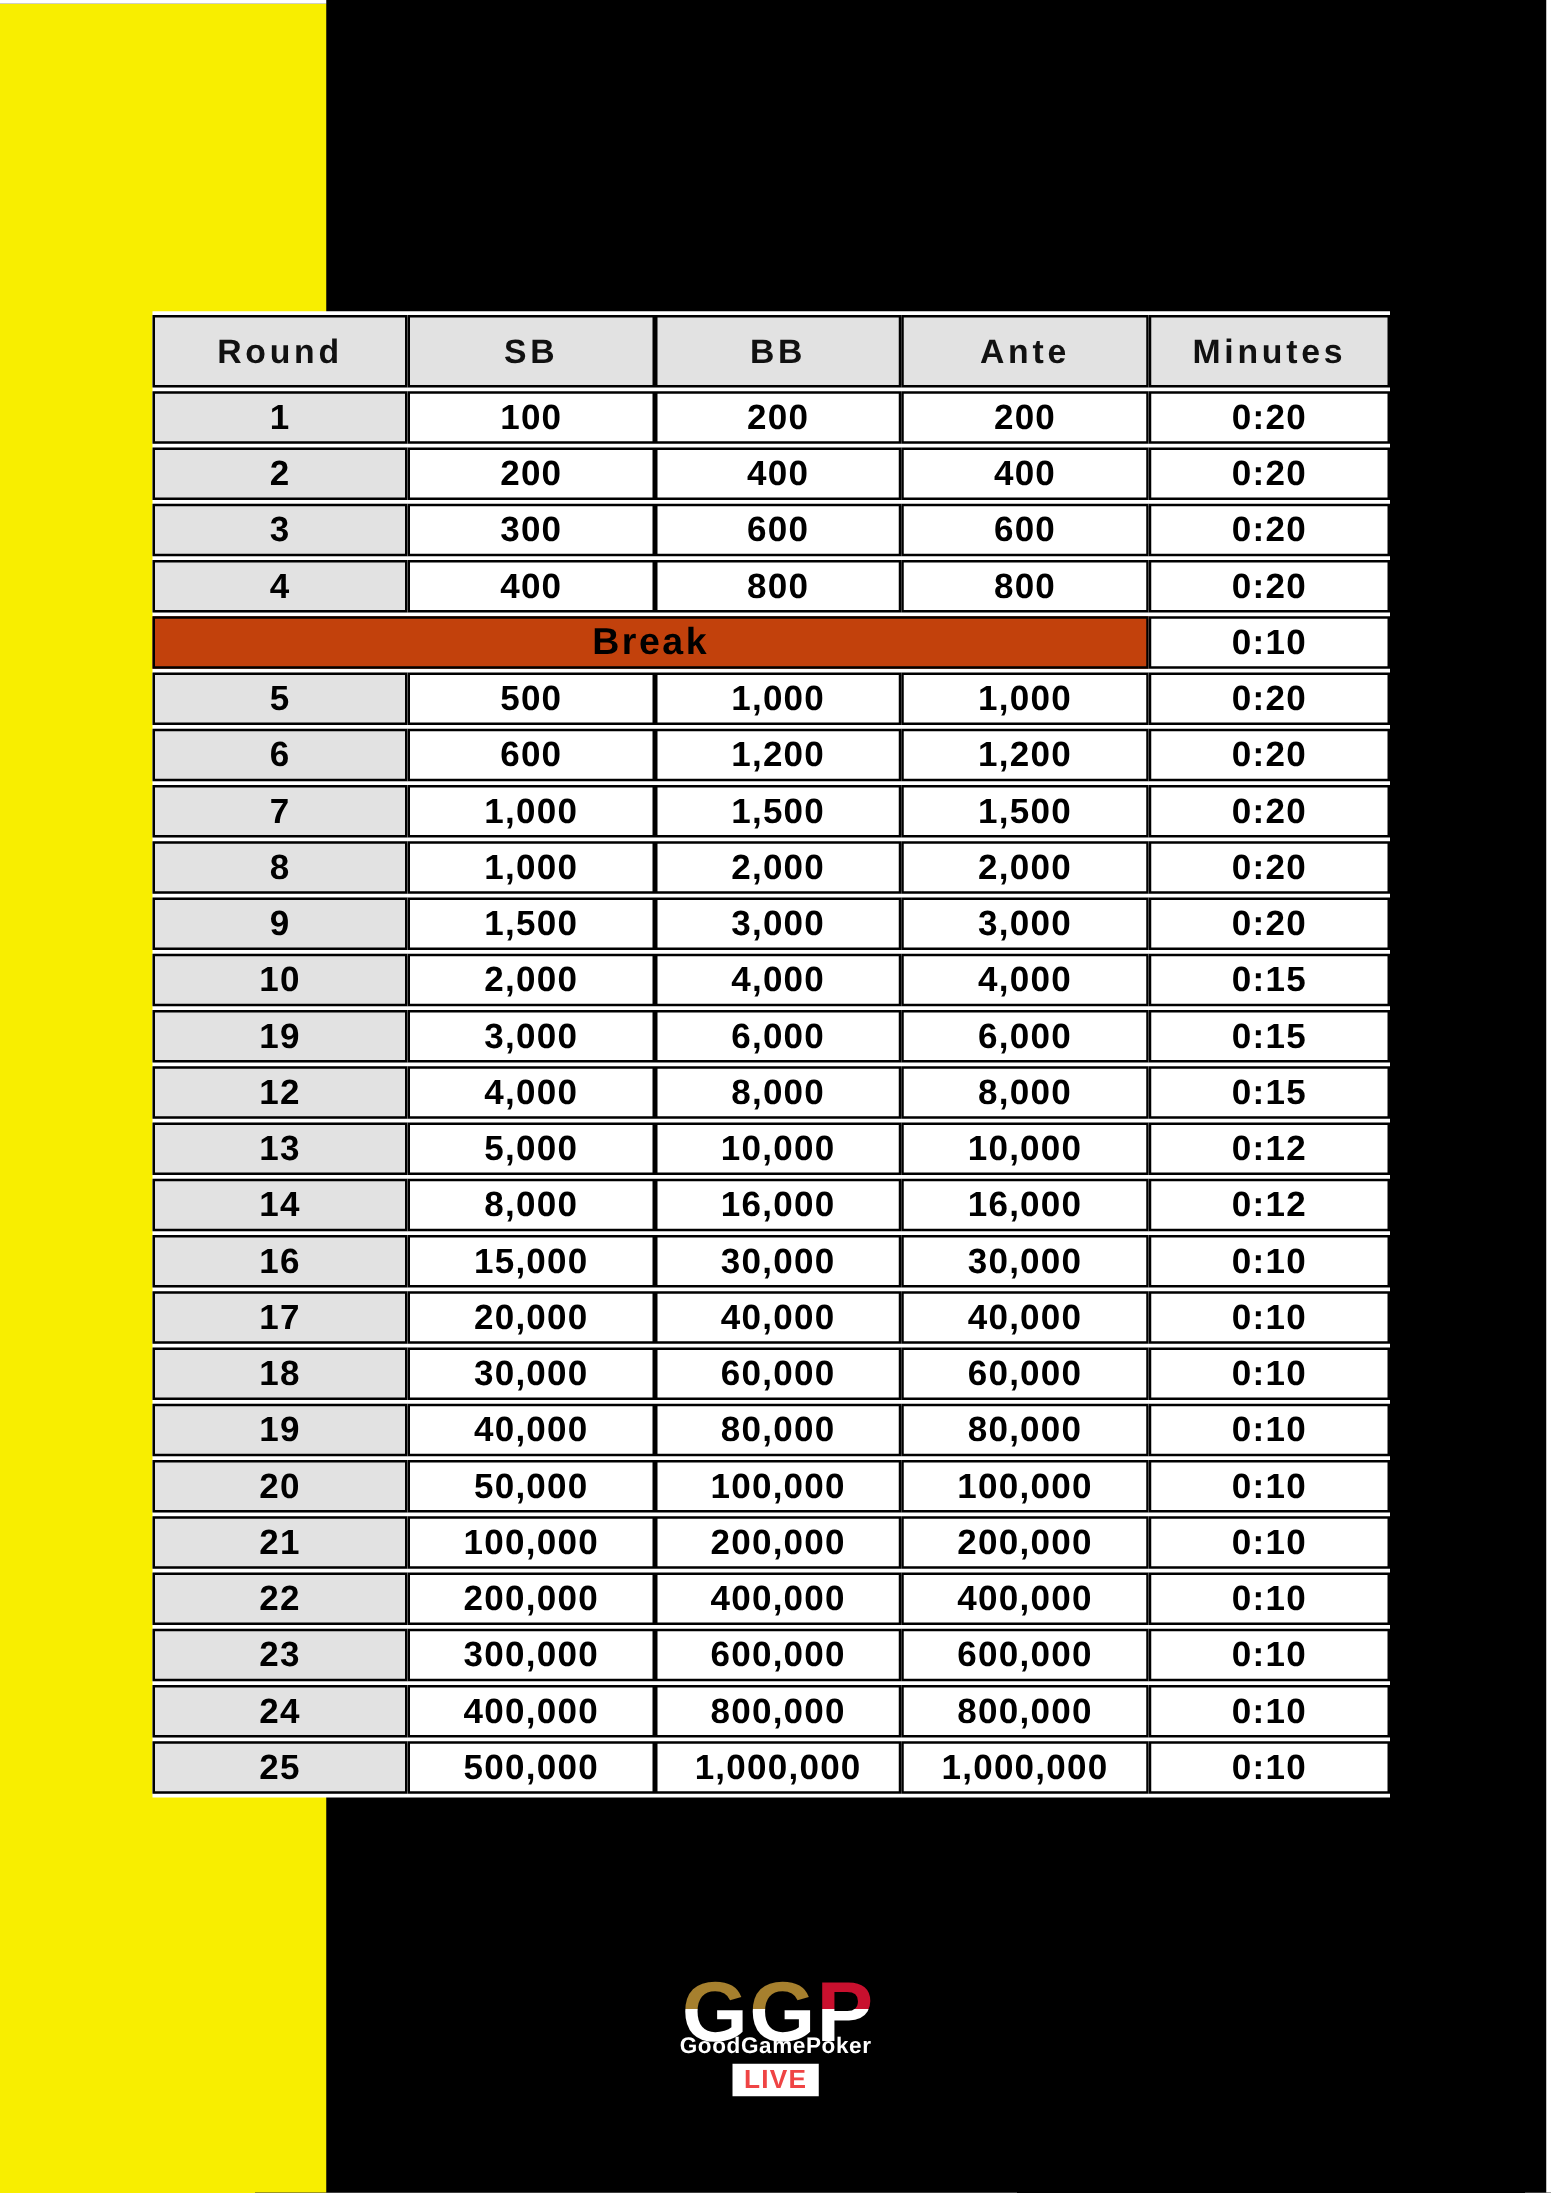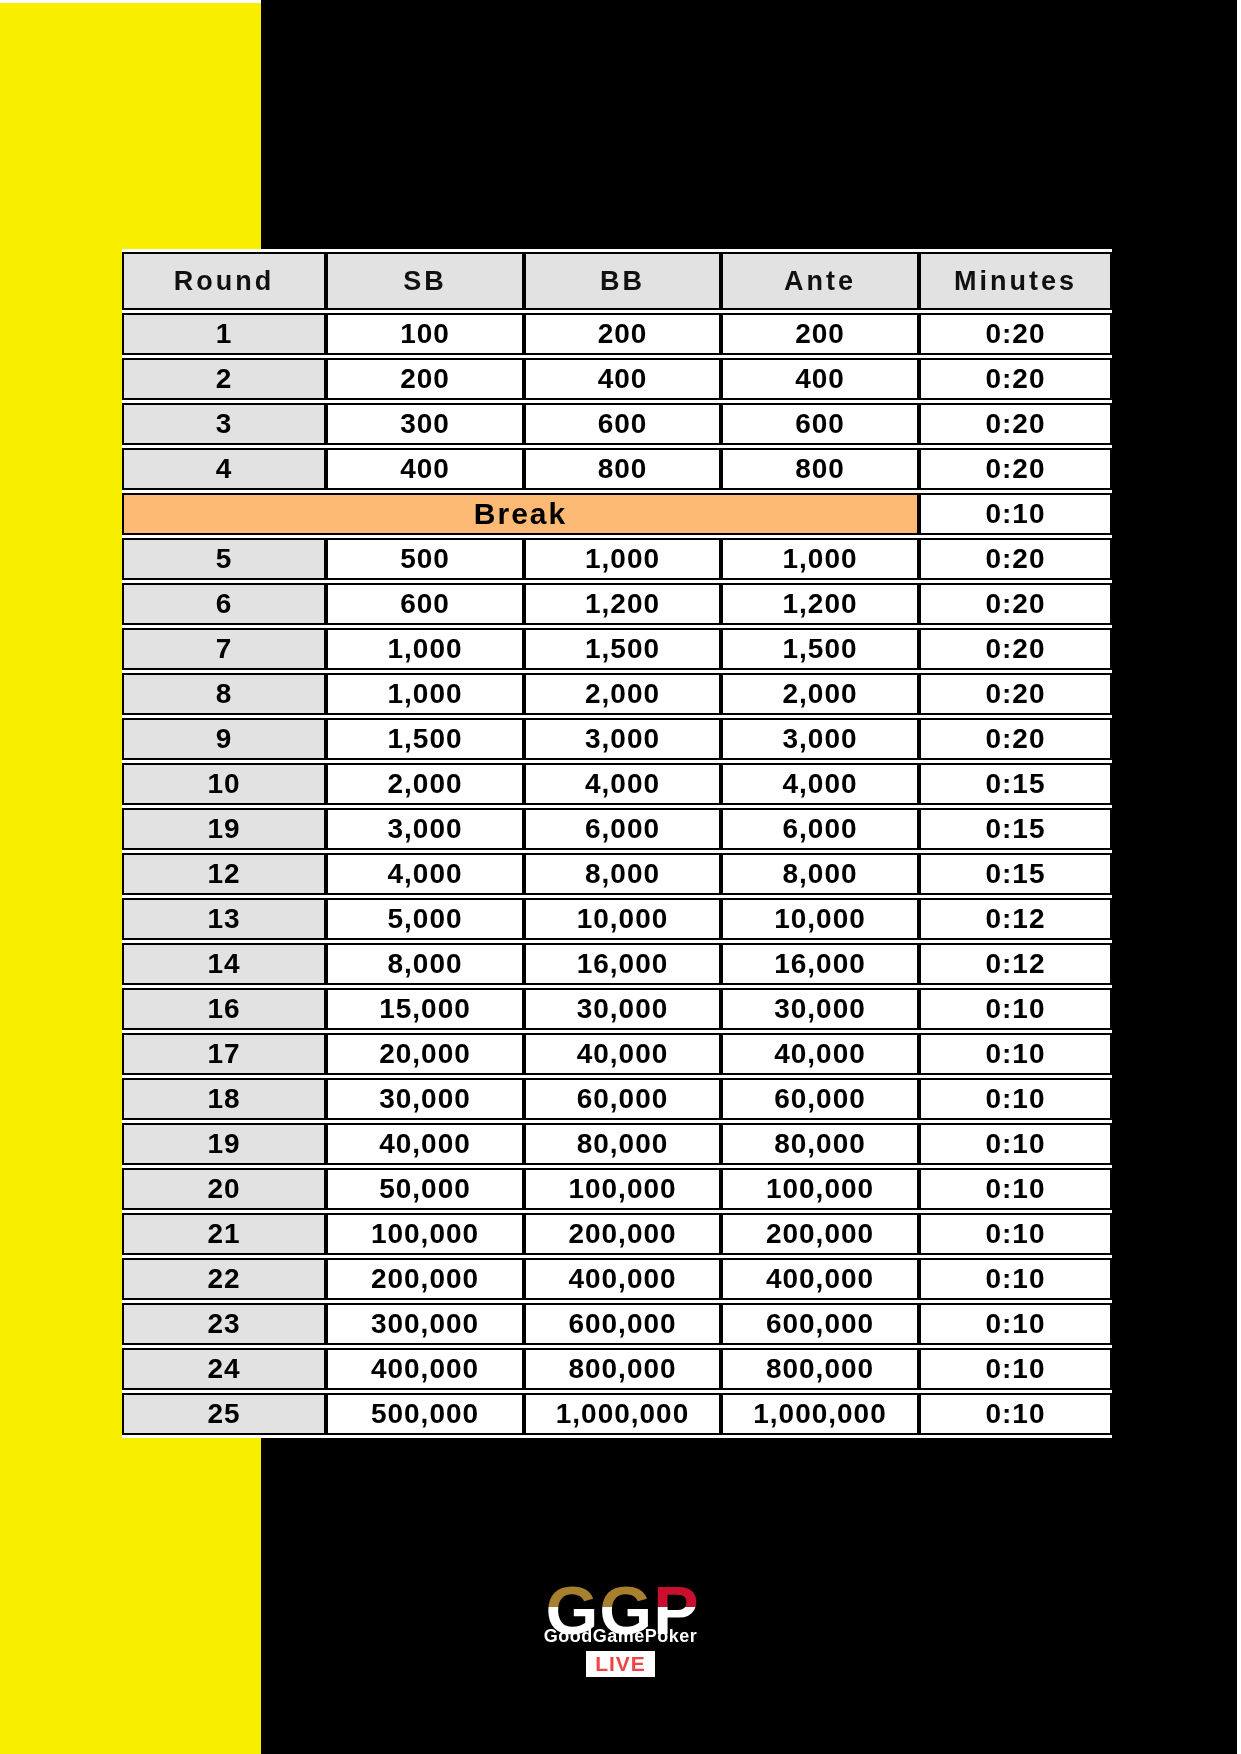--- a/index.html
+++ b/index.html
@@ -42,21 +42,21 @@
   }
   .blinds th {
     height:58px; background:#E2E2E2;
     font-size:27px; font-weight:700; letter-spacing:3px; color:#111;
   }
   .blinds td {
     height:42px; background:#fff;
     font-size:28px; font-weight:700; letter-spacing:1px; color:#000;
   }
   .blinds td.round { background:#E2E2E2; }
-  .blinds td.break-cell { background:#fdba74; font-size:30px; letter-spacing:2px; }
+  .blinds td.break-cell { background:#c2410c; font-size:30px; letter-spacing:2px; }
 
   
   .monogram {
     position:absolute; left:0; right:0; top:1576px;
     text-align:center; line-height:1; letter-spacing:-3px;
     font-weight:bold; font-size:68px; white-space:nowrap;
   }
   .monogram span {
     display:inline-block; padding:0 2px;
     -webkit-background-clip:text; background-clip:text;

